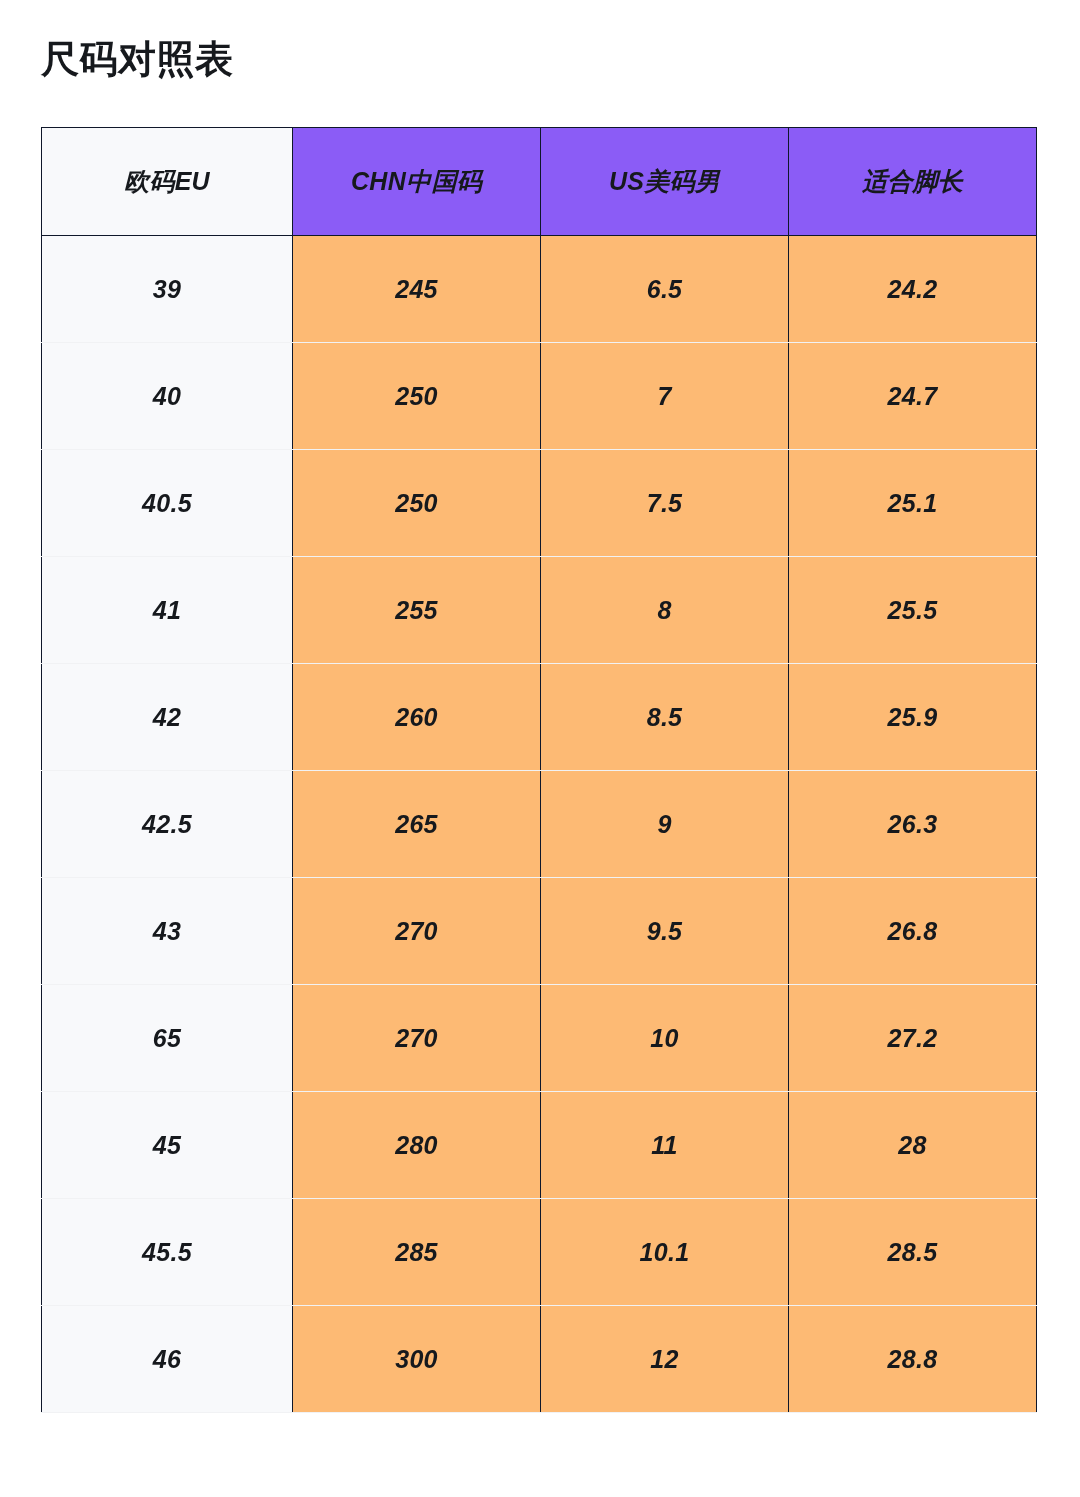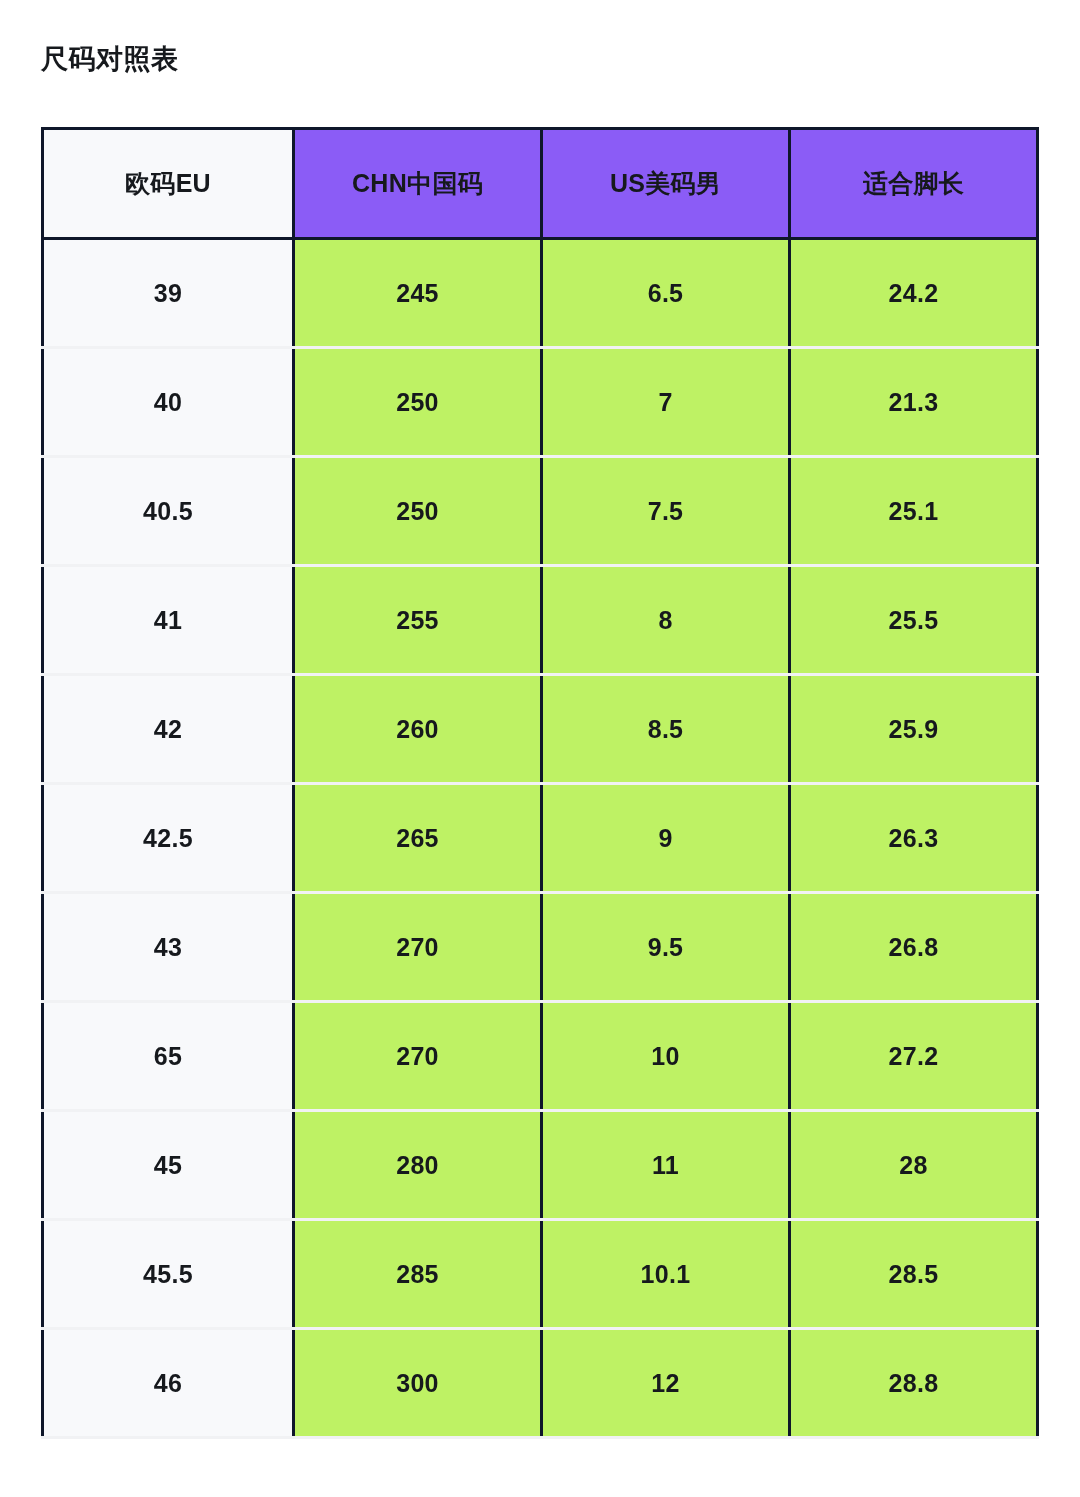--- a/index.html
+++ b/index.html
@@ -22,21 +22,21 @@
     width: 1080px;
     height: 1497px;
     background: #ffffff;
     box-sizing: border-box;
   }
 
   .page-title {
     position: absolute;
     left: 41px;
     top: 38px;
-    font-size: 27px;
+    font-size: 38px;
     line-height: 42px;
     font-weight: 700;
     letter-spacing: 0.5px;
     color: #16191d;
     white-space: nowrap;
   }
 
   .size-table-wrap {
     position: absolute;
     left: 41px;
@@ -51,39 +51,40 @@
     background: #ffffff;
   }
 
   table.size-table col.c1 { width: 251px; }
   table.size-table col.c2 { width: 248px; }
   table.size-table col.c3 { width: 248px; }
   table.size-table col.c4 { width: 248px; }
 
   table.size-table th,
   table.size-table td {
-    border: 3px solid #0f172a;
+    border: 1px solid #0f172a;
     text-align: center;
     vertical-align: middle;
     padding: 0;
     margin: 0;
+    font-style: italic;
   }
 
   table.size-table thead th {
     height: 107px;
     background: #8b5cf6;
     font-size: 25px;
     font-weight: 700;
     color: #16191d;
     letter-spacing: 0.3px;
   }
 
   table.size-table tbody td {
     height: 106px;
-    background: #bef264;
+    background: #fdba74;
     font-size: 25px;
     font-weight: 700;
     color: #16191d;
     letter-spacing: 0.3px;
   }
 
   
   table.size-table tbody td.col-first,
   table.size-table thead th.col-first {
     background: #f8f9fb;
@@ -121,21 +122,21 @@
         <tr>
           <td class="col-first">39</td>
           <td>245</td>
           <td>6.5</td>
           <td>24.2</td>
         </tr>
         <tr>
           <td class="col-first">40</td>
           <td>250</td>
           <td>7</td>
-          <td>21.3</td>
+          <td>24.7</td>
         </tr>
         <tr>
           <td class="col-first">40.5</td>
           <td>250</td>
           <td>7.5</td>
           <td>25.1</td>
         </tr>
         <tr>
           <td class="col-first">41</td>
           <td>255</td>

